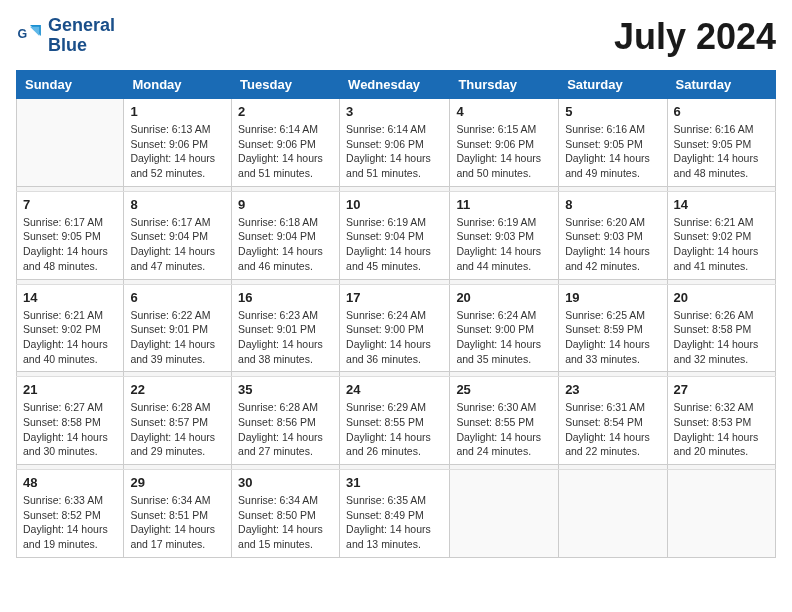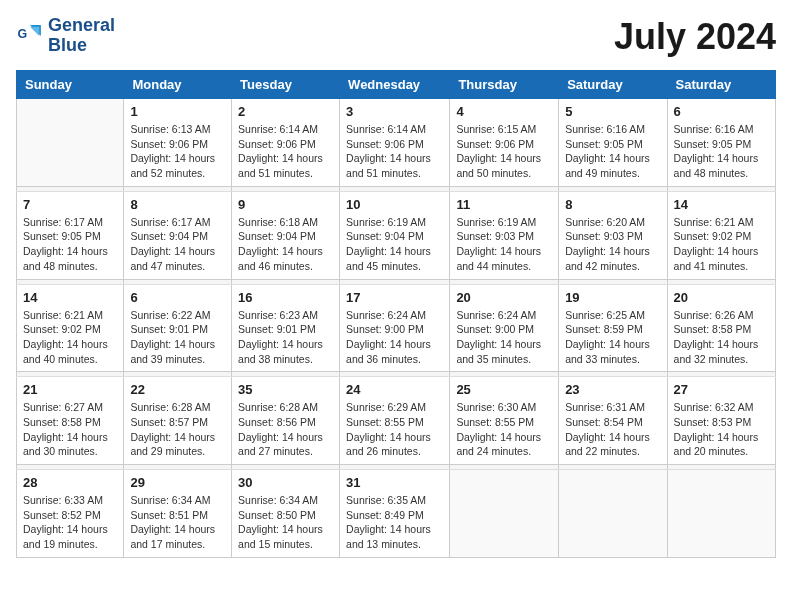--- a/index.html
+++ b/index.html
@@ -267,21 +267,21 @@
         <td style="padding: 2px 0px; background: rgb(245, 245, 245); border-top: 1px solid rgb(221, 221, 221); border-bottom: 1px solid rgb(221, 221, 221);"></td>
         <td style="padding: 2px 0px; background: rgb(245, 245, 245); border-top: 1px solid rgb(221, 221, 221); border-bottom: 1px solid rgb(221, 221, 221);"></td>
         <td style="padding: 2px 0px; background: rgb(245, 245, 245); border-top: 1px solid rgb(221, 221, 221); border-bottom: 1px solid rgb(221, 221, 221);"></td>
         <td style="padding: 2px 0px; background: rgb(245, 245, 245); border-top: 1px solid rgb(221, 221, 221); border-bottom: 1px solid rgb(221, 221, 221);"></td>
         <td style="padding: 2px 0px; background: rgb(245, 245, 245); border-top: 1px solid rgb(221, 221, 221); border-bottom: 1px solid rgb(221, 221, 221);"></td>
         <td style="padding: 2px 0px; background: rgb(245, 245, 245); border-top: 1px solid rgb(221, 221, 221); border-bottom: 1px solid rgb(221, 221, 221);"></td>
         <td style="padding: 2px 0px; background: rgb(245, 245, 245); border-top: 1px solid rgb(221, 221, 221); border-bottom: 1px solid rgb(221, 221, 221);"></td>
       </tr>
       <tr>
         <td>
-          <div class="day-num">28</div>
+          <div class="day-num">48</div>
           <div class="day-info">Sunrise: 6:33 AM<br>Sunset: 8:52 PM<br>Daylight: 14 hours and 19 minutes.</div>
         </td>
         <td>
           <div class="day-num">29</div>
           <div class="day-info">Sunrise: 6:34 AM<br>Sunset: 8:51 PM<br>Daylight: 14 hours and 17 minutes.</div>
         </td>
         <td>
           <div class="day-num">30</div>
           <div class="day-info">Sunrise: 6:34 AM<br>Sunset: 8:50 PM<br>Daylight: 14 hours and 15 minutes.</div>
         </td>

